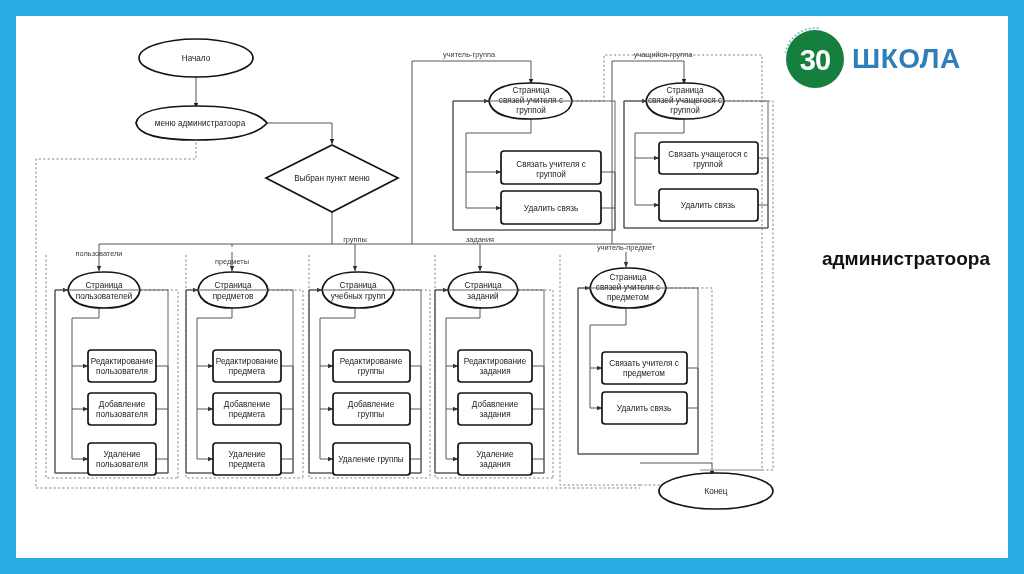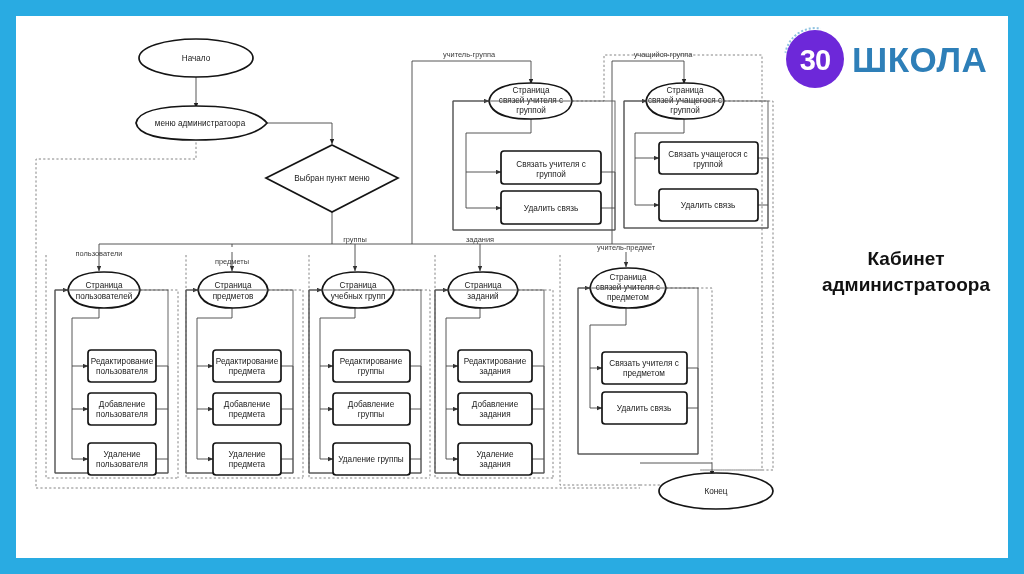--- a/index.html
+++ b/index.html
@@ -35,21 +35,21 @@
     width: 216px; height: 62px;
     display: flex;
     align-items: center;
     gap: 8px;
     z-index: 3;
   }
   #logo-mark {
     position: relative;
     width: 58px; height: 58px;
     border-radius: 50%;
-    background: #6d28d9;
+    background: #15803d;
     display: flex;
     align-items: center;
     justify-content: center;
     flex: 0 0 auto;
   }
   #logo-mark .num {
     color: #ffffff;
     font-size: 29px;
     font-weight: bold;
     font-family: "Liberation Sans", sans-serif;
@@ -63,21 +63,21 @@
     width: 62px; height: 62px;
     border-radius: 50%;
     border: 2px dotted #8FC2E0;
     border-bottom-color: transparent;
     border-left-color: transparent;
     border-right-color: transparent;
     transform: rotate(-35deg);
   }
   #logo-word {
     color: #2E7FB8;
-    font-size: 35px;
+    font-size: 28px;
     font-weight: bold;
     letter-spacing: 0.5px;
     line-height: 1;
     white-space: nowrap;
   }
   
   #caption {
     position: absolute;
     left: 806px; top: 246px;
     width: 200px;
@@ -384,18 +384,17 @@
 
   <div id="logo">
     <div id="logo-mark">
       <div id="logo-arc"></div>
       <span class="num">30</span>
     </div>
     <div id="logo-word">ШКОЛА</div>
   </div>
 
   <div id="caption">
-    <div>Кабинет</div>
     <div>администратоора</div>
   </div>
 
   <div id="frame"></div>
 </div>
 
 </body></html>

